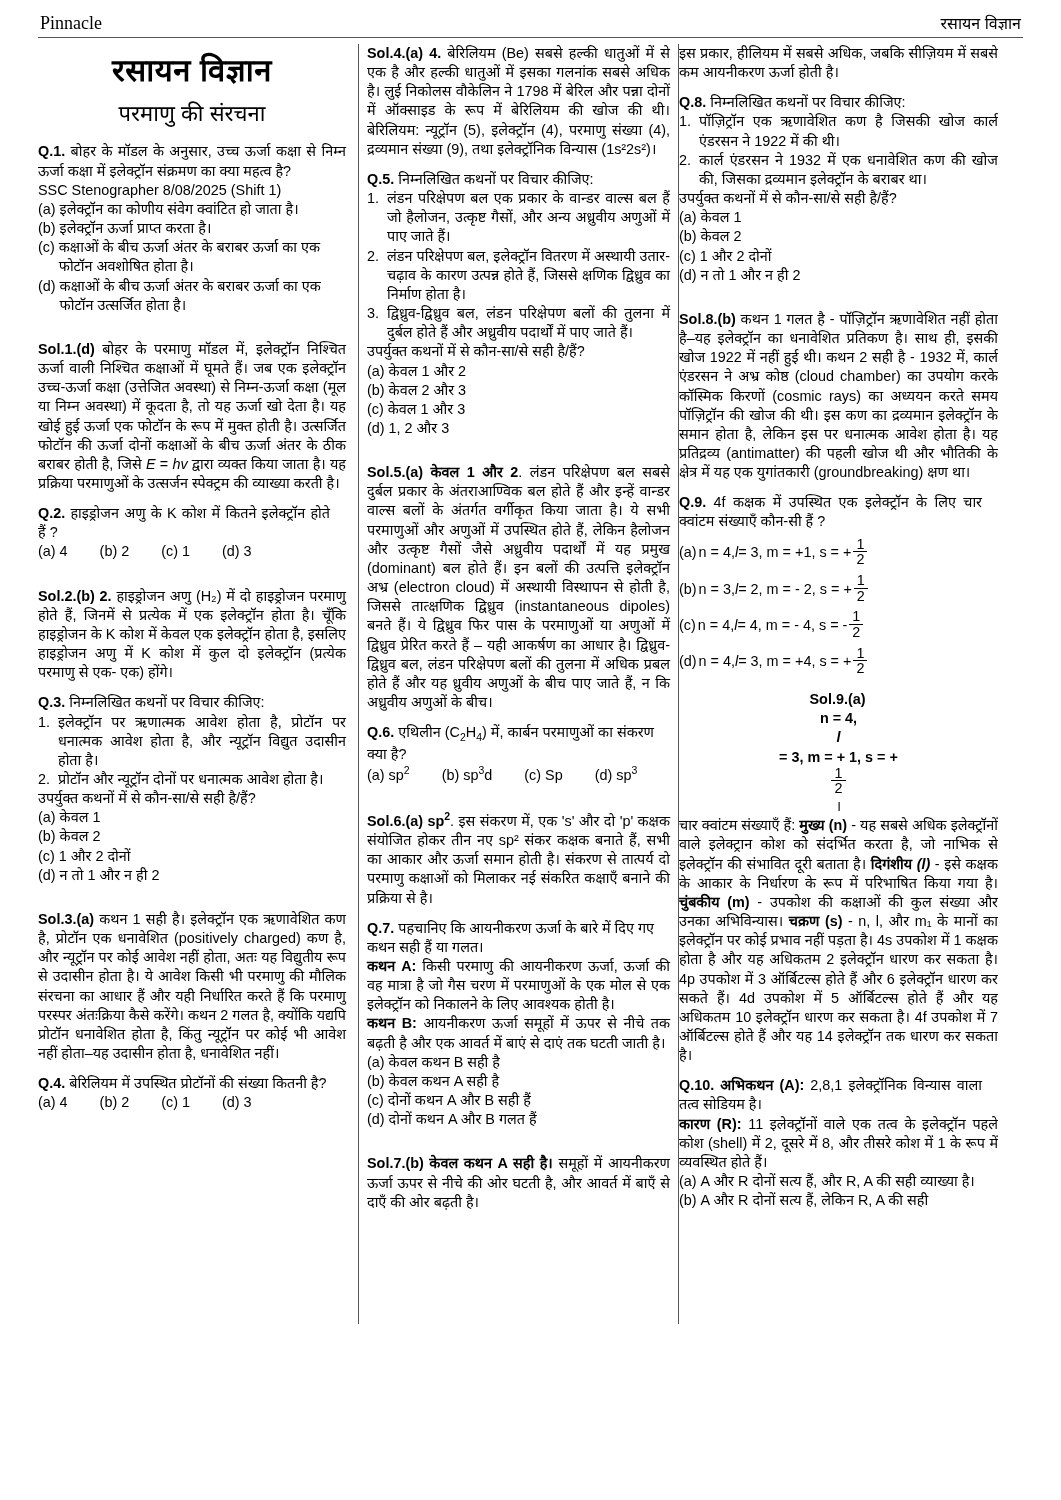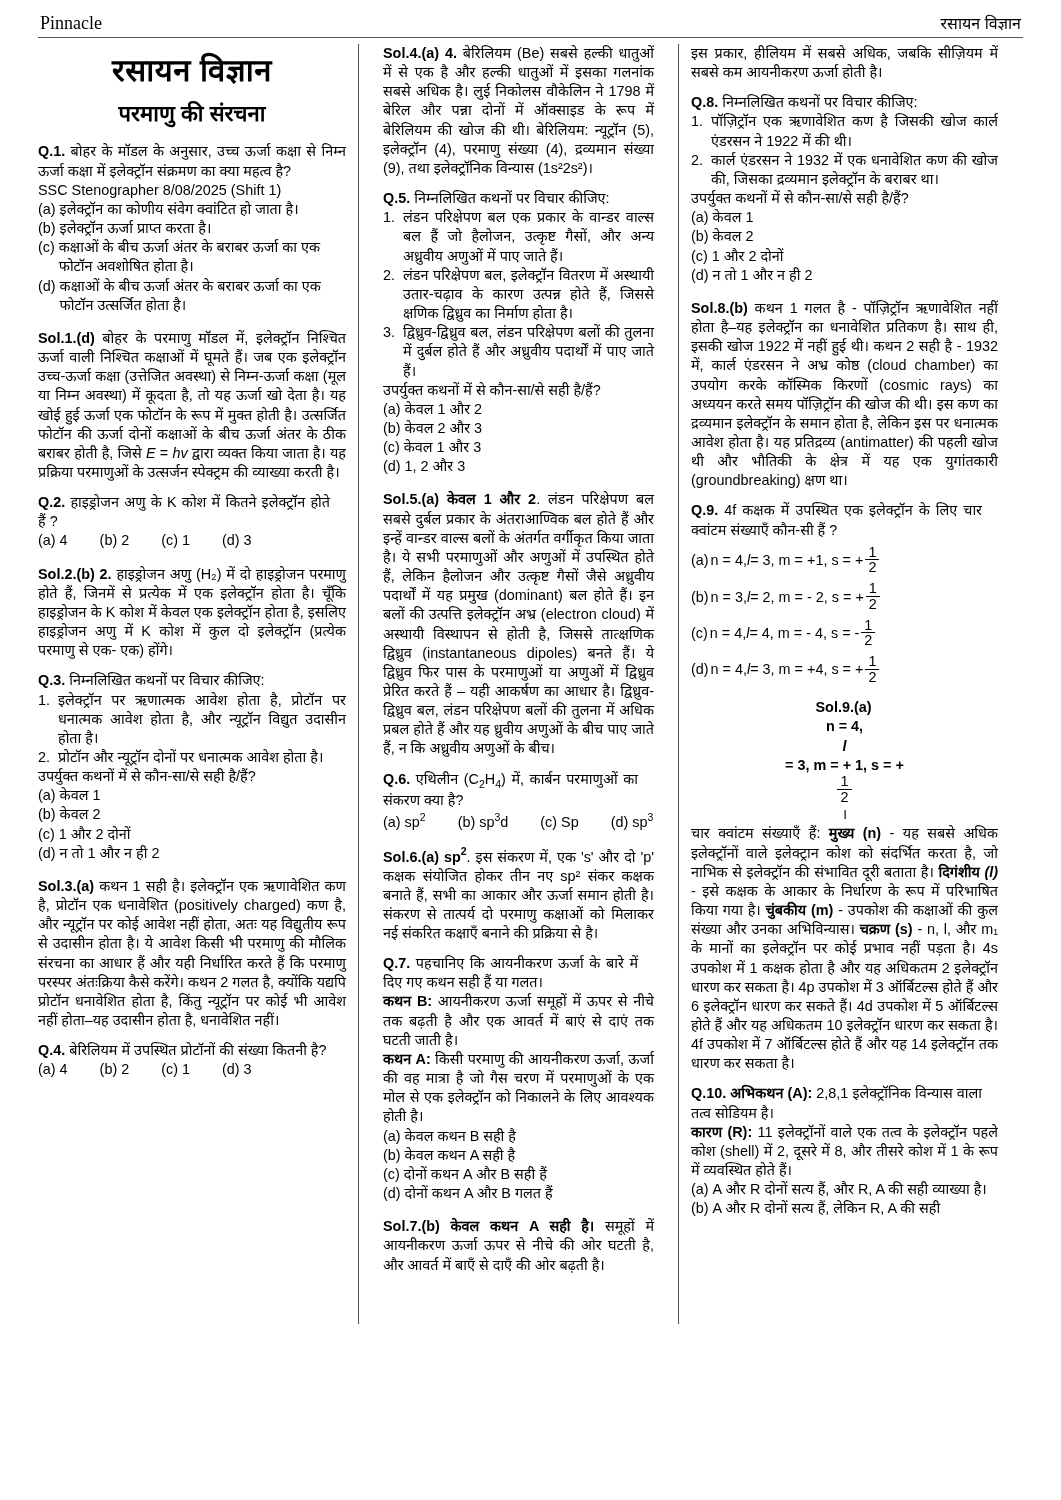--- a/index.html
+++ b/index.html
@@ -55,43 +55,43 @@
     align-items: stretch;
   }
   .col {
     width: 320px;
     box-sizing: border-box;
     font-size: 14.4px;
     line-height: 1.33;
     overflow: hidden;
   }
   .col.c1 { padding-right: 12px; }
-  .col.c2 { padding: 0 24px; border-left: 1.2px solid #555; }
-  .col.c3 { padding-left: 12px; border-left: 1.2px solid #555; }
+  .col.c2 { padding: 0 8px; border-left: 1.2px solid #555; }
+  .col.c3 { border-left: 1.2px solid #555; }
 
   
   .title-main {
     text-align: center;
     font-size: 31px;
     font-weight: bold;
     margin: 6px 0 4px 0;
     letter-spacing: .5px;
   }
   .title-sub {
     text-align: center;
     font-size: 22px;
-    font-weight: bold;
+    font-weight: normal;
     margin: 8px 0 14px 0;
   }
   p.q {
     margin: 11px 16px 0 0;
     text-align: justify;
   }
   p.sol {
-    margin: 14px 0 0 0;
+    margin: 25px 0 0 0;
     text-align: justify;
   }
   p.tight {
     margin: 0;
     text-align: justify;
   }
   p.plain {
     margin: 0;
     text-align: left;
   }
@@ -282,22 +282,22 @@
       <div class="optgrid4">
         <span class="optrow"><span>(a)</span> <span>sp</span><sup>2</sup></span>
         <span class="optrow"><span>(b)</span> <span>sp</span><sup>3</sup><span>d</span></span>
         <span class="optrow"><span>(c)</span> <span>Sp</span><sup></sup></span>
         <span class="optrow"><span>(d)</span> <span>sp</span><sup>3</sup></span>
       </div>
 
       <p class="sol"><b>Sol.6.(a)</b> <b>sp</b><b><sup>2</sup></b><span>. इस संकरण में, एक 's' और दो 'p' कक्षक संयोजित होकर तीन नए sp² संकर कक्षक बनाते हैं, सभी का आकार और ऊर्जा समान होती है। संकरण से तात्पर्य दो परमाणु कक्षाओं को मिलाकर नई संकरित कक्षाएँ बनाने की प्रक्रिया से है।</span></p>
 
       <p class="q"><b>Q.7.</b> <span>पहचानिए कि आयनीकरण ऊर्जा के बारे में दिए गए कथन सही हैं या गलत।</span></p>
+      <p class="tight"><b>कथन A:</b><span> किसी परमाणु की आयनीकरण ऊर्जा, ऊर्जा की वह मात्रा है जो गैस चरण में परमाणुओं के एक मोल से एक इलेक्ट्रॉन को निकालने के लिए आवश्यक होती है।</span></p>
       <p class="tight"><b>कथन B:</b><span> आयनीकरण ऊर्जा समूहों में ऊपर से नीचे तक बढ़ती है और एक आवर्त में बाएं से दाएं तक घटती जाती है।</span></p>
-      <p class="tight"><b>कथन A:</b><span> किसी परमाणु की आयनीकरण ऊर्जा, ऊर्जा की वह मात्रा है जो गैस चरण में परमाणुओं के एक मोल से एक इलेक्ट्रॉन को निकालने के लिए आवश्यक होती है।</span></p>
       <div class="opt">
           <span class="lbl">(a)</span>
           <span class="txt">केवल कथन B सही है</span>
         </div>
       <div class="opt">
           <span class="lbl">(b)</span>
           <span class="txt">केवल कथन A सही है</span>
         </div>
       <div class="opt">
           <span class="lbl">(c)</span>

